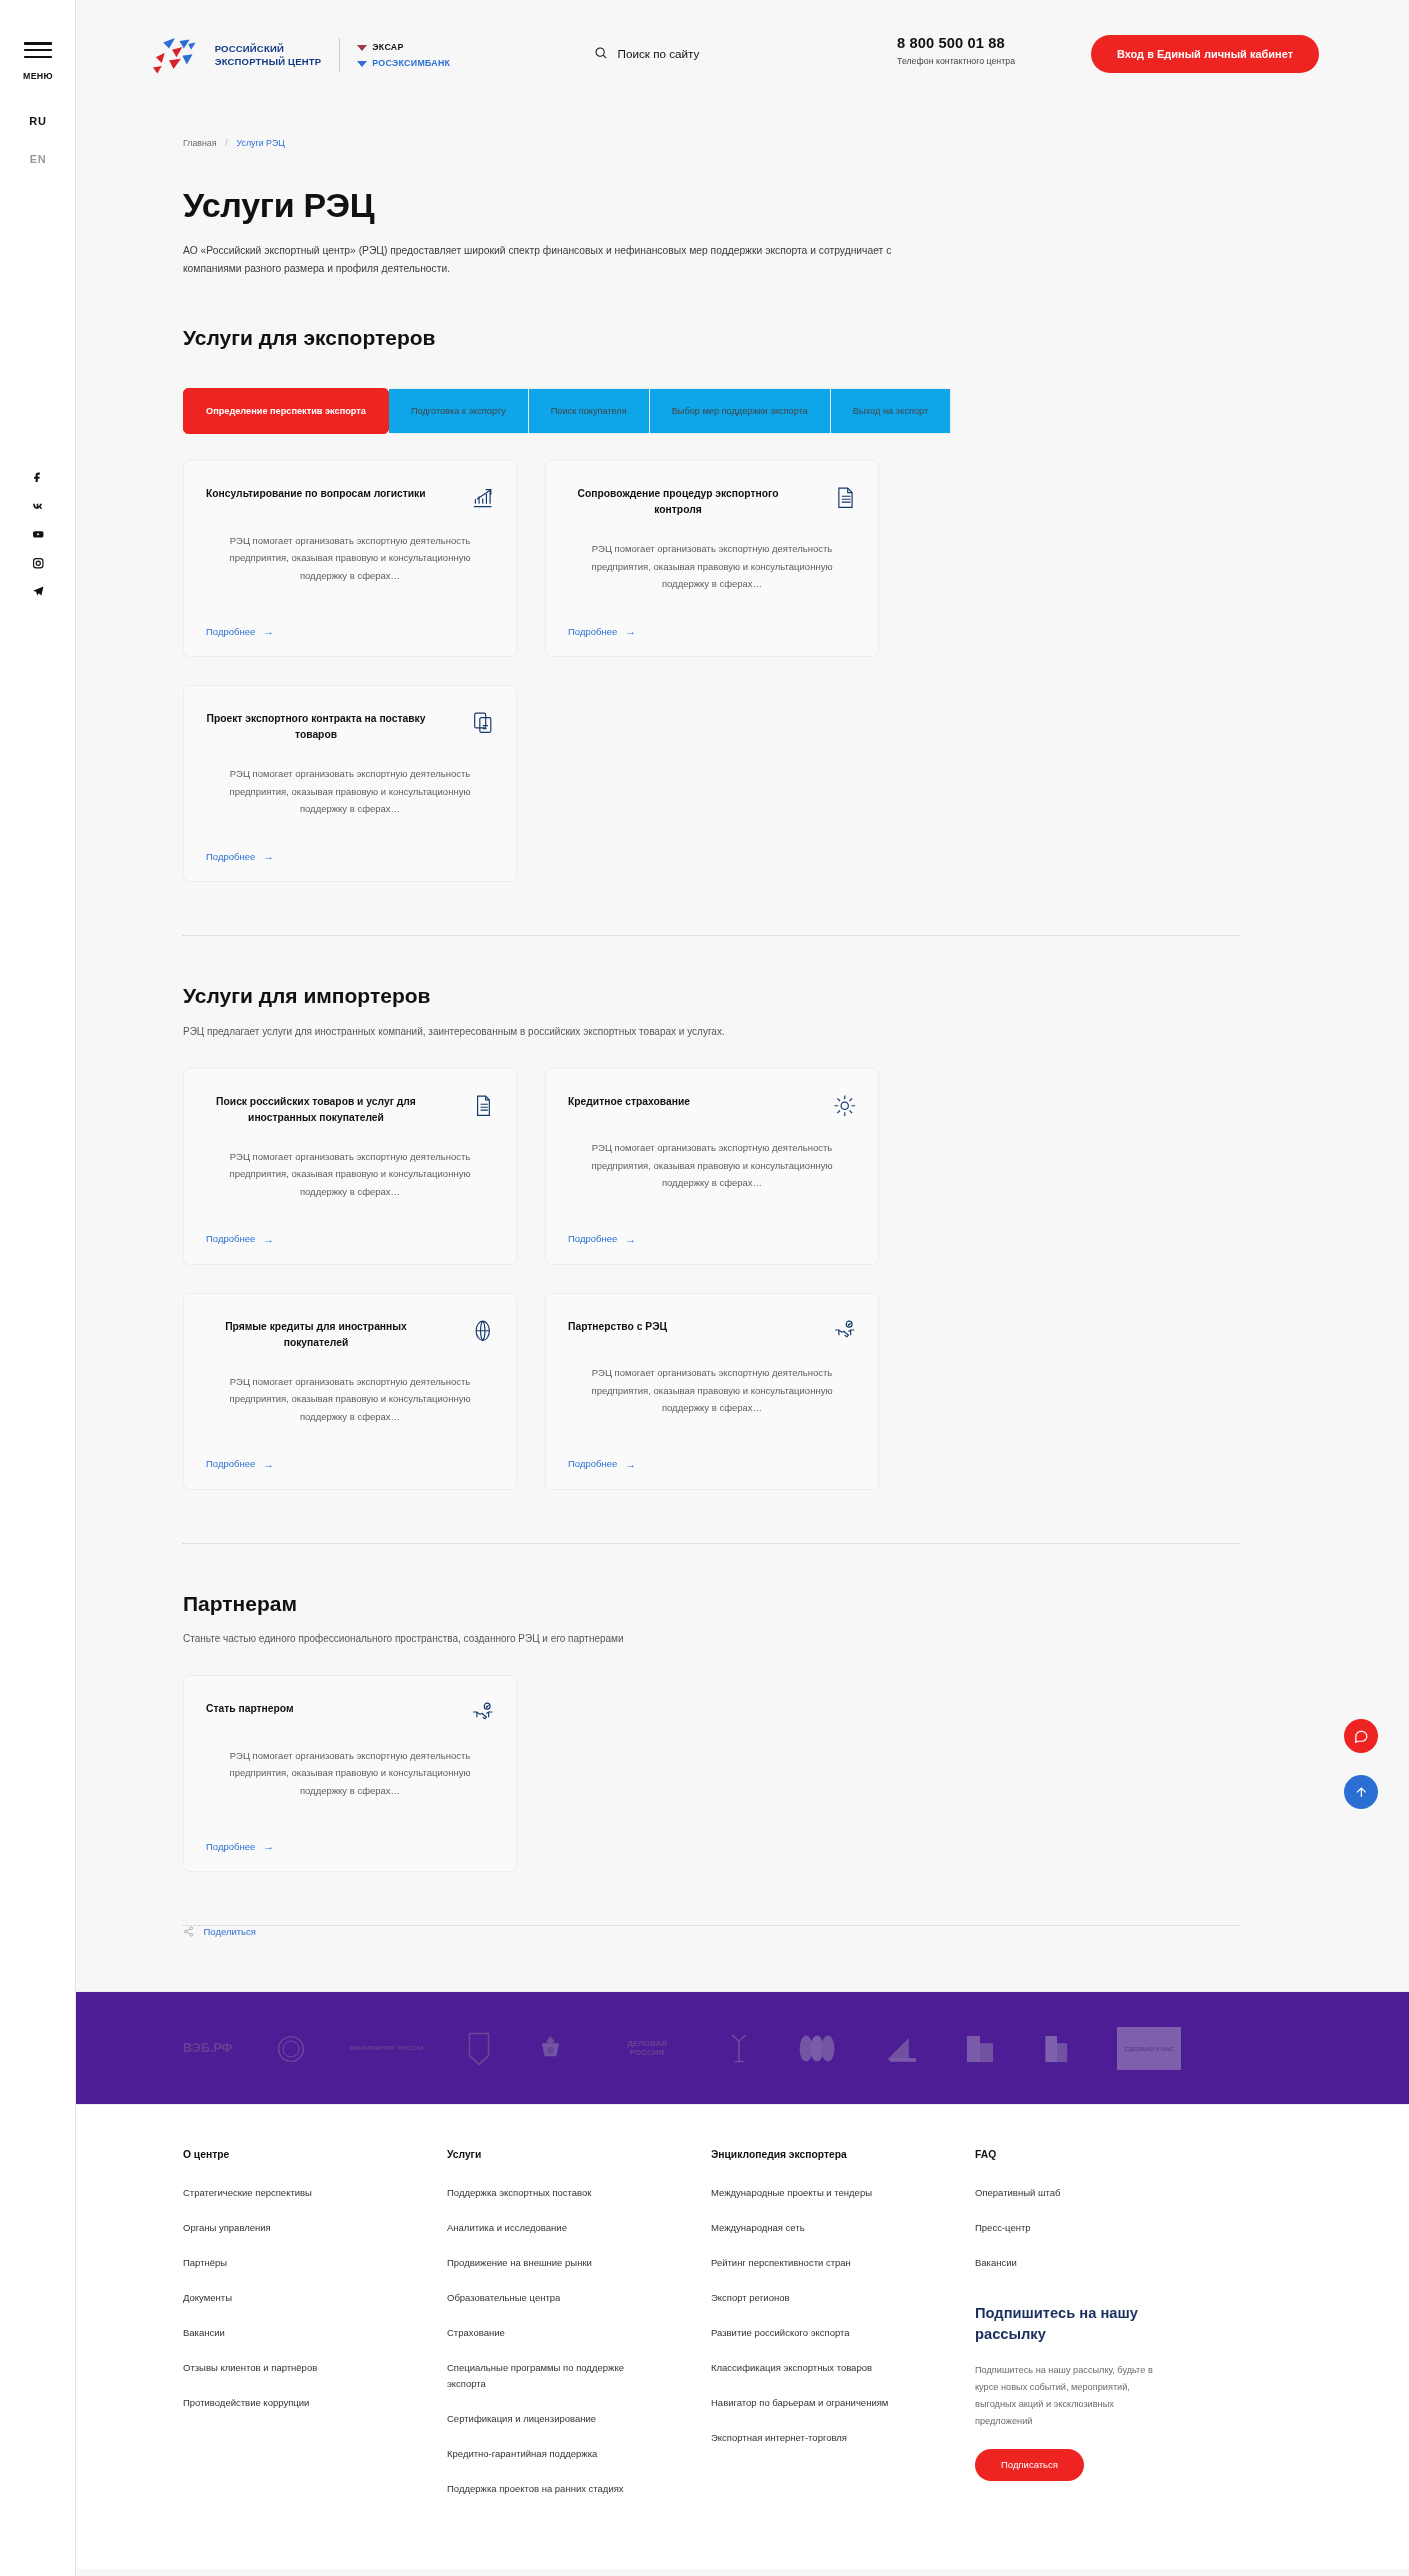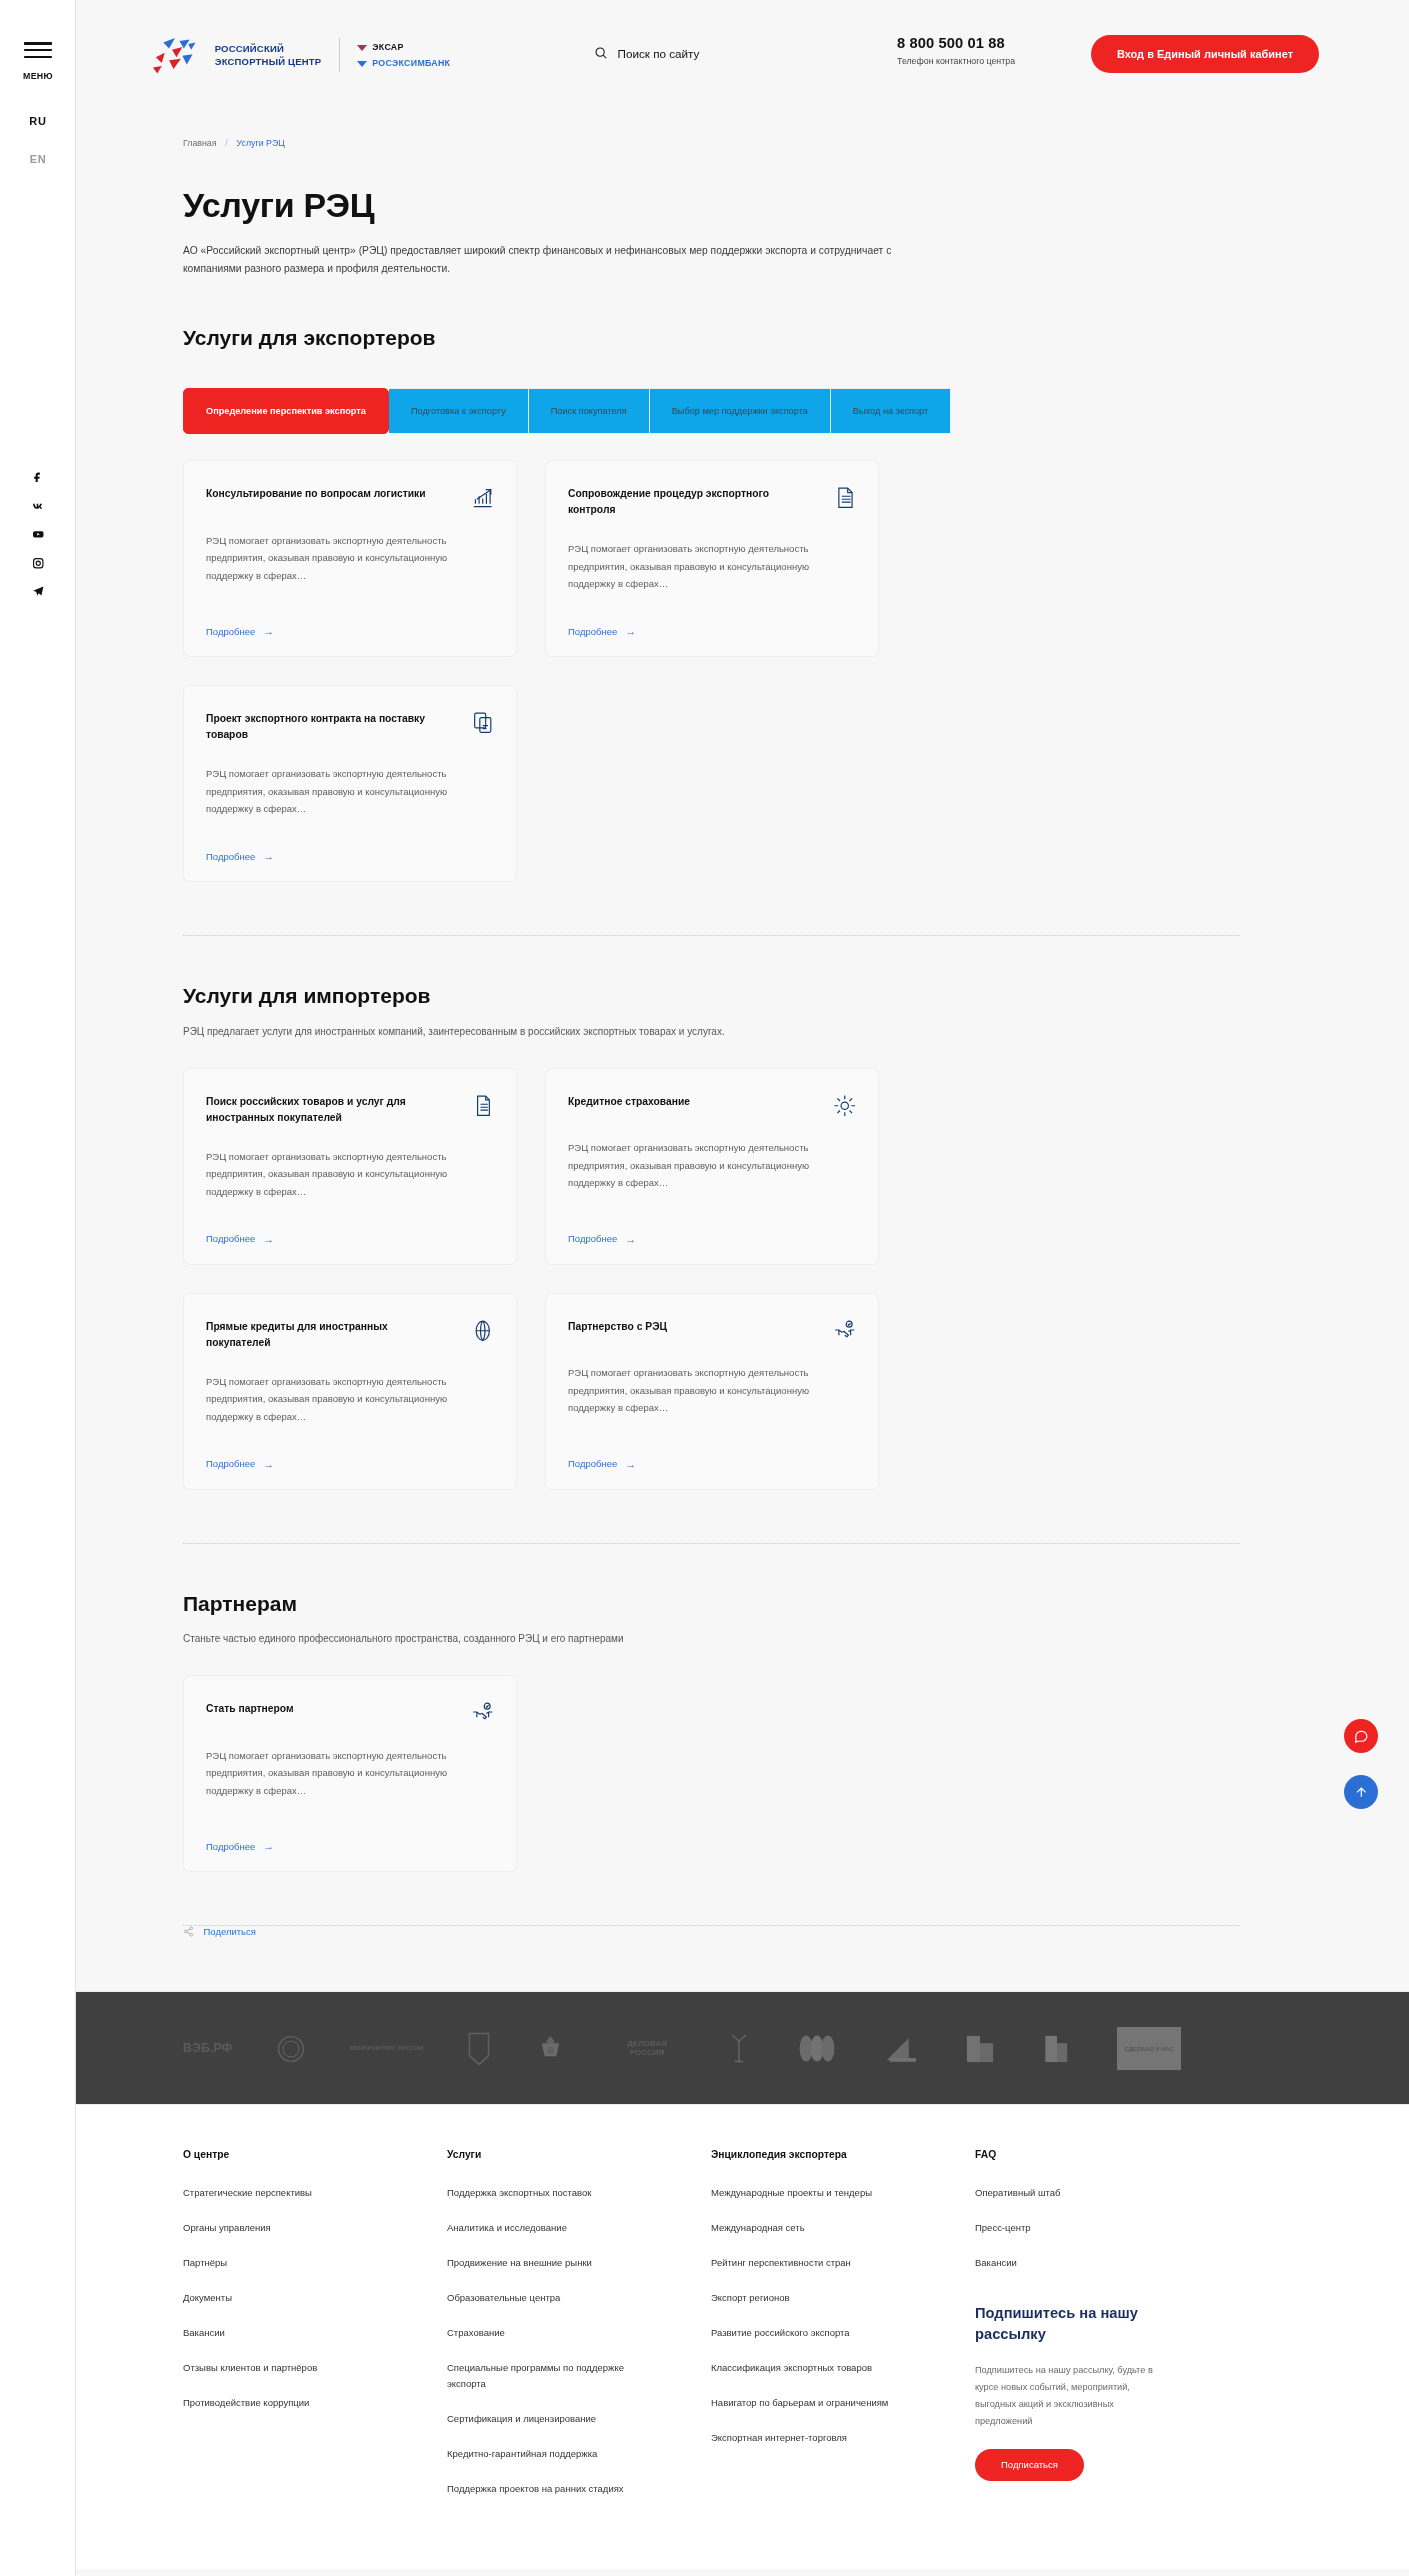--- a/index.html
+++ b/index.html
@@ -55,37 +55,37 @@
   h2.sect{font-size:21px;line-height:25px;font-weight:800;color:#111;}
   .sect-sub{margin-top:14.7px;font-size:10px;line-height:18.4px;color:#575757;max-width:734px;}
 
   
   .tabs{display:flex;margin-top:38px;gap:0;}
   .tab{height:46px;display:flex;align-items:center;justify-content:center;padding:0 22px;background:#0ea5e9;border:0.7px solid #ededed;border-left:none;font-size:9.2px;color:#444;white-space:nowrap;cursor:pointer;}
   .tab:first-child{border-left:0.7px solid #ededed;}
   .tab.active{background:#ee2423;color:#fff;font-weight:600;border-color:#ee2423;border-radius:5.1px;z-index:2;}
 
   
-  .cards{display:flex;gap:28px;margin-top:26.4px;flex-wrap:wrap;}
+  .cards{display:flex;gap:28px;margin-top:26.4px;flex-wrap:wrap;text-align:center;}
   .card{width:334px;min-height:197px;background:#fafafa;border:0.7px solid #ededed;border-radius:6.6px;padding:25px 22px 20.6px 22px;position:relative;cursor:pointer;}
   .card .ch{display:flex;justify-content:space-between;align-items:flex-start;gap:11.7px;}
   .card h3{font-size:10.3px;line-height:16px;font-weight:700;color:#111;max-width:220px;}
   .card .ic{width:23.5px;height:23.5px;flex-shrink:0;}
   .card .ic svg{width:23.5px;height:23.5px;stroke:#143a6b;fill:none;stroke-width:1.6;}
   .card p{margin-top:22px;font-size:9.5px;line-height:17.6px;color:#5d5d5d;}
   .card .more{position:absolute;left:22px;bottom:19px;font-size:9.5px;color:#2b6fd4;display:flex;align-items:center;gap:8px;}
   .card .more .ar{font-size:11px;}
 
   .dotted{border:none;border-top:0.7px dotted #c9c9c9;margin:53px 0 0 0;}
 
   .share{display:flex;align-items:center;gap:9.5px;font-size:9.5px;color:#2b6fd4;padding-bottom:54px;cursor:pointer;}
   .share svg{width:11px;height:11px;stroke:#9a9a9a;fill:none;stroke-width:1.6;}
 
   
-  .strip{width:1333px;background:#404040;border-top:0.7px solid #ececec;padding:35px 4px 34px 0;}
+  .strip{width:1333px;background:#4c1d95;border-top:0.7px solid #ececec;padding:35px 4px 34px 0;}
   .strip .row{display:flex;align-items:center;justify-content:space-between;width:998px;margin-left:107px;}
   .strip .lg{opacity:.35;display:flex;flex-direction:column;align-items:center;justify-content:center;height:43px;color:#8a8a8a;font-weight:800;text-align:center;}
 
   
   .flinks{width:1333px;background:#fff;border-top:0.7px solid #ececec;padding:44px 0 53px 0;}
   .flinks .grid{width:1057px;margin-left:107px;display:flex;}
   .fcol{width:264px;}
   .fcol.c4{width:264px;}
   .fcol h4{font-size:10.3px;font-weight:700;color:#111;margin-bottom:25px;}
   .fcol a{display:block;font-size:9.5px;line-height:16px;color:#333;text-decoration:none;margin-bottom:19px;max-width:206px;}

